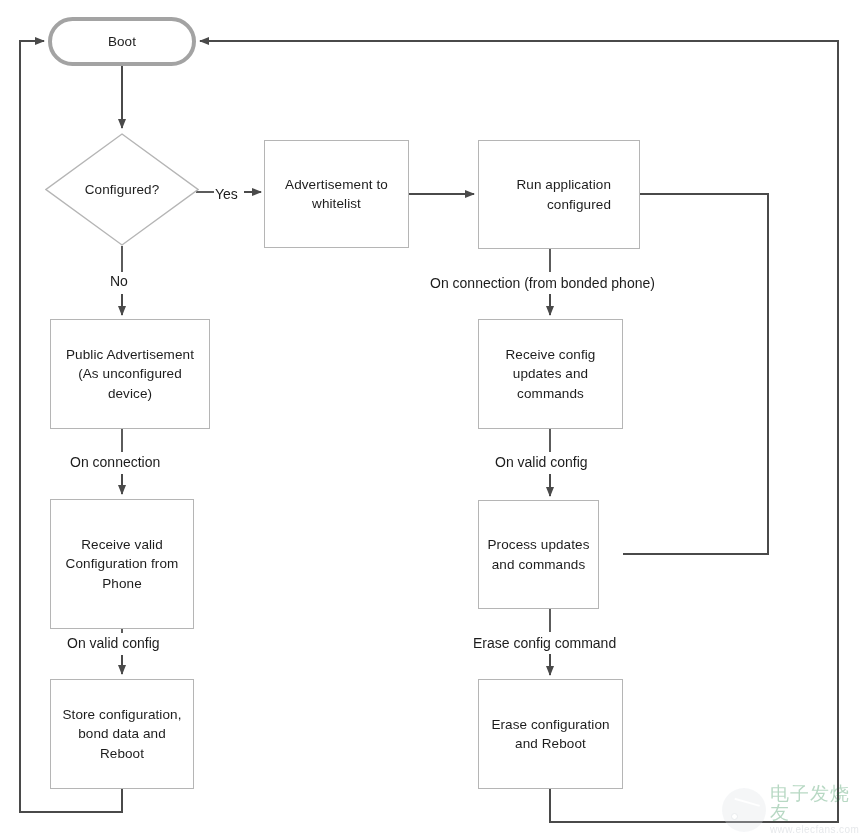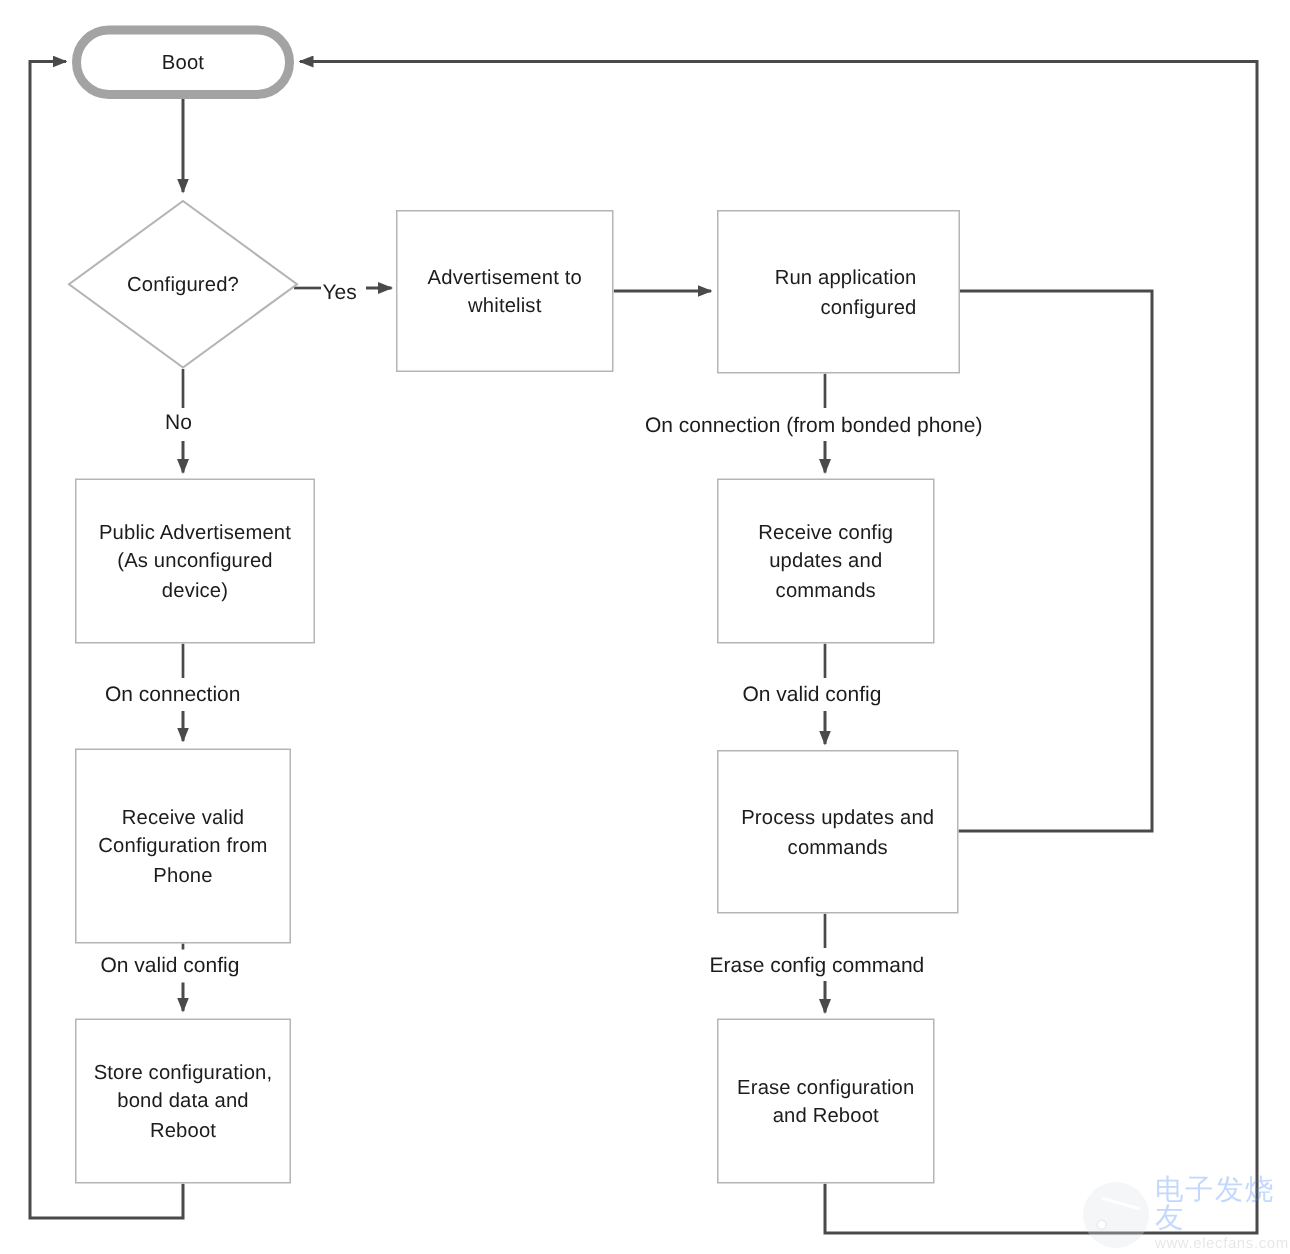--- a/index.html
+++ b/index.html
@@ -36,21 +36,21 @@
     font-size: 13.5px;
     line-height: 1.42;
     letter-spacing: 0.1px;
     background: #ffffff;
     z-index: 3;
   }
   .node.box {
     border: 1px solid #b5b5b5;
   }
   .node.terminal {
-    border: 6px solid #a3a3a3;
+    border: 4px solid #a3a3a3;
     border-radius: 28px;
   }
   .node.decision {
     border: none;
     background: transparent;
   }
   .node.decision .dia-shape {
     position: absolute;
     left: 0; top: 0;
     width: 100%; height: 100%;
@@ -103,21 +103,21 @@
     border-top: 2px solid #ffffff;
     transform: rotate(16deg);
   }
   .wm-text {
     display: flex;
     flex-direction: column;
     line-height: 1;
   }
   .wm-cn {
     font-size: 19px;
-    color: #3b82f6;
+    color: #15803d;
     letter-spacing: 1px;
     font-family: "DejaVu Sans", sans-serif;
   }
   .wm-url {
     font-size: 10px;
     color: #aab2bb;
     letter-spacing: 0.4px;
     margin-top: 3px;
   }
 </style>
@@ -195,21 +195,21 @@
   </div>
 
   <div class="node box" style="left:50px; top:679px; width:144px; height:110px; padding:0 6px;">
     <span>Store configuration, bond data and Reboot</span>
   </div>
 
   <div class="node box" style="left:478px; top:319px; width:145px; height:110px; padding:0 12px;">
     <span>Receive config updates and commands</span>
   </div>
 
-  <div class="node box" style="left:478px; top:500px; width:161px; height:109px; padding:0 3px;align-items:center;">
+  <div class="node box" style="left:478px; top:500px; width:121px; height:109px; padding:0 3px;align-items:center;">
     <span>Process updates and commands</span>
   </div>
 
   <div class="node box" style="left:478px; top:679px; width:145px; height:110px; padding:0 10px;">
     <span>Erase configuration and Reboot</span>
   </div>
 
   <div class="edge-label" style="left:215px; top:185px;">Yes</div>
 
   <div class="edge-label" style="left:110px; top:272px;">No</div>

